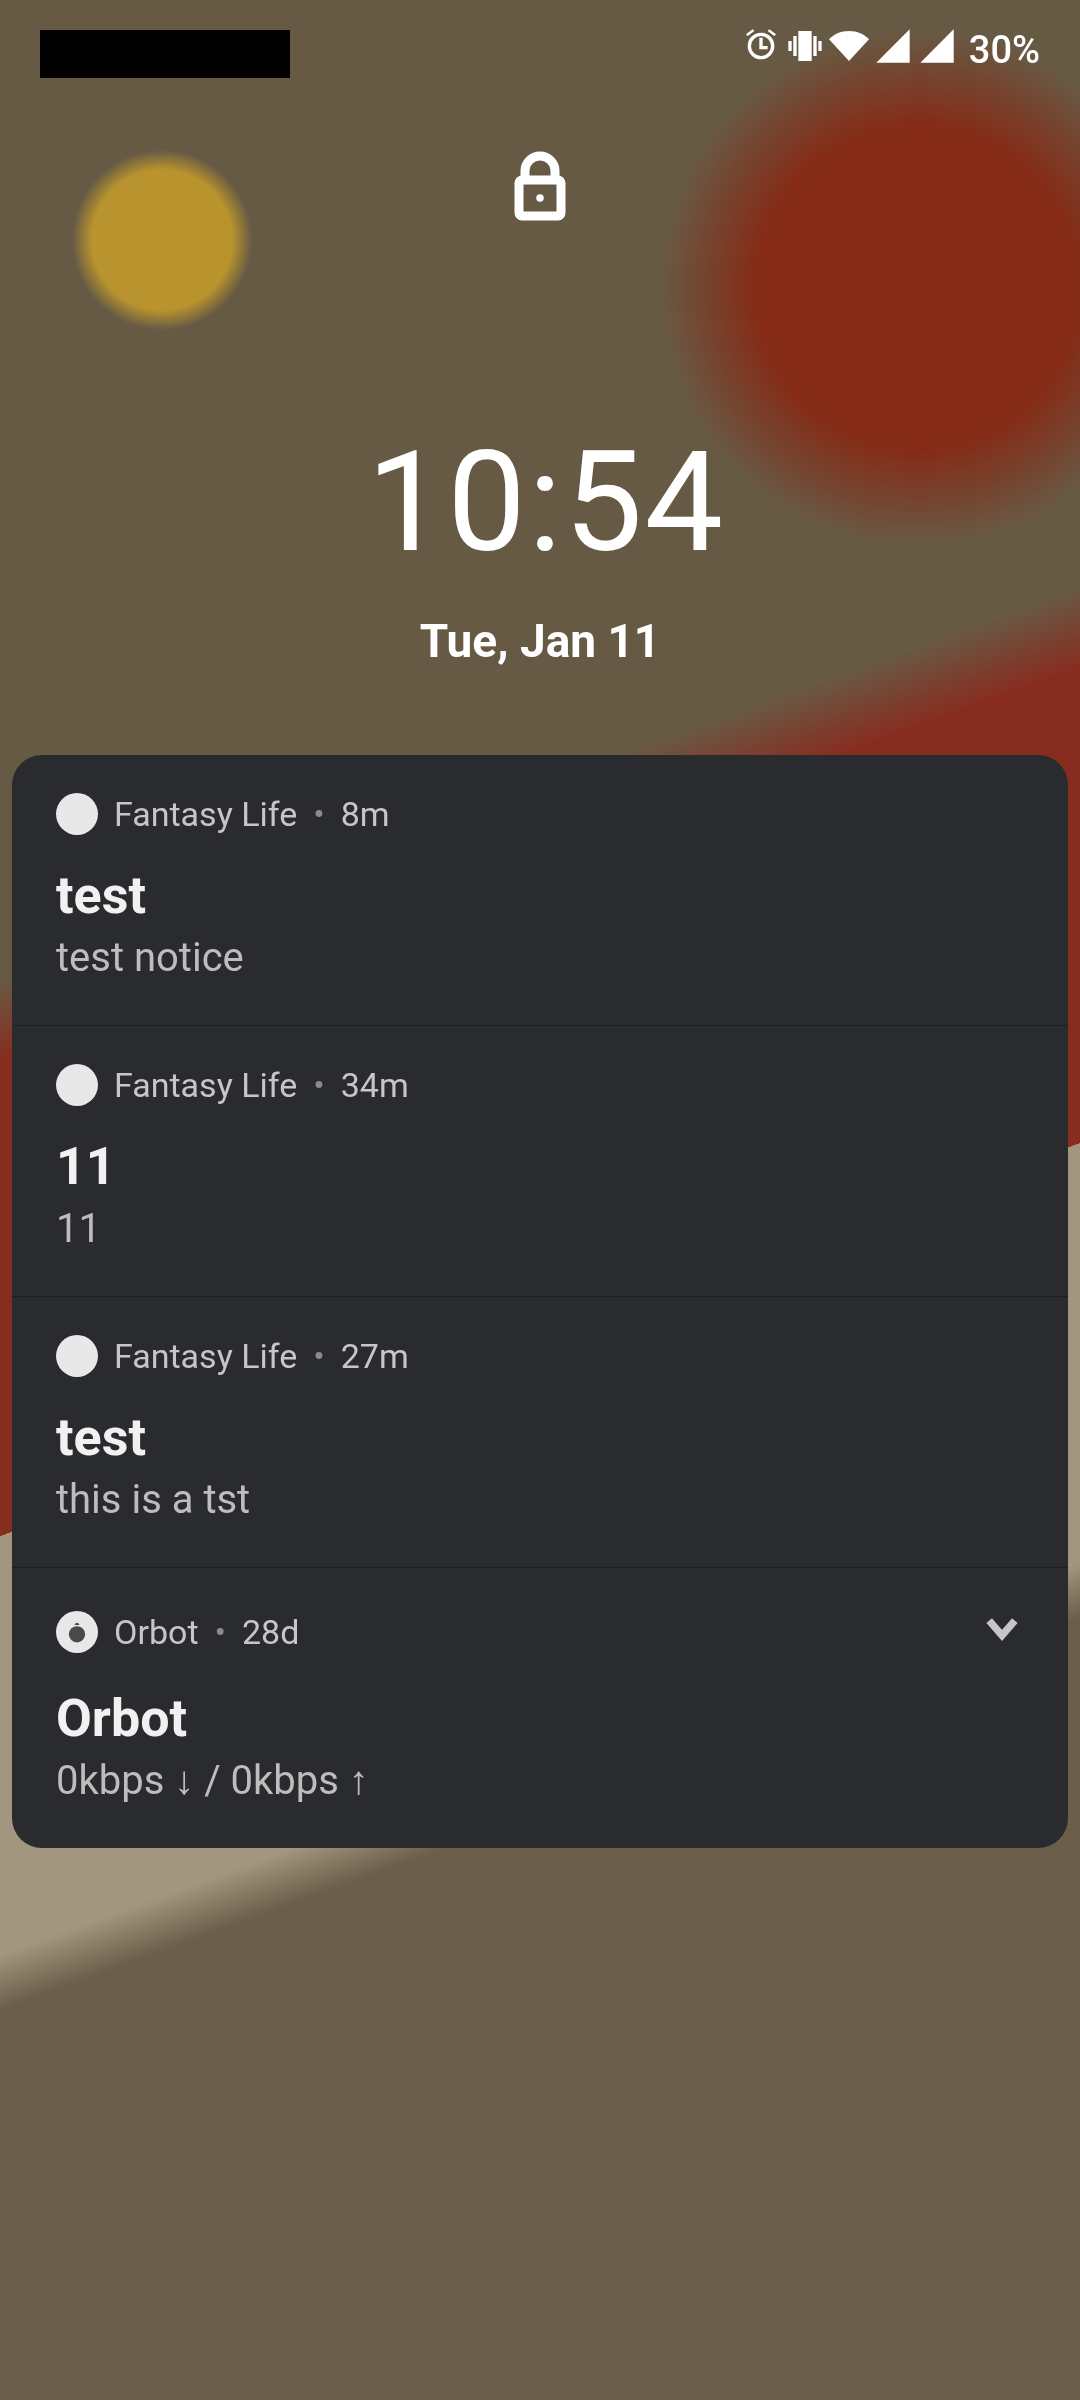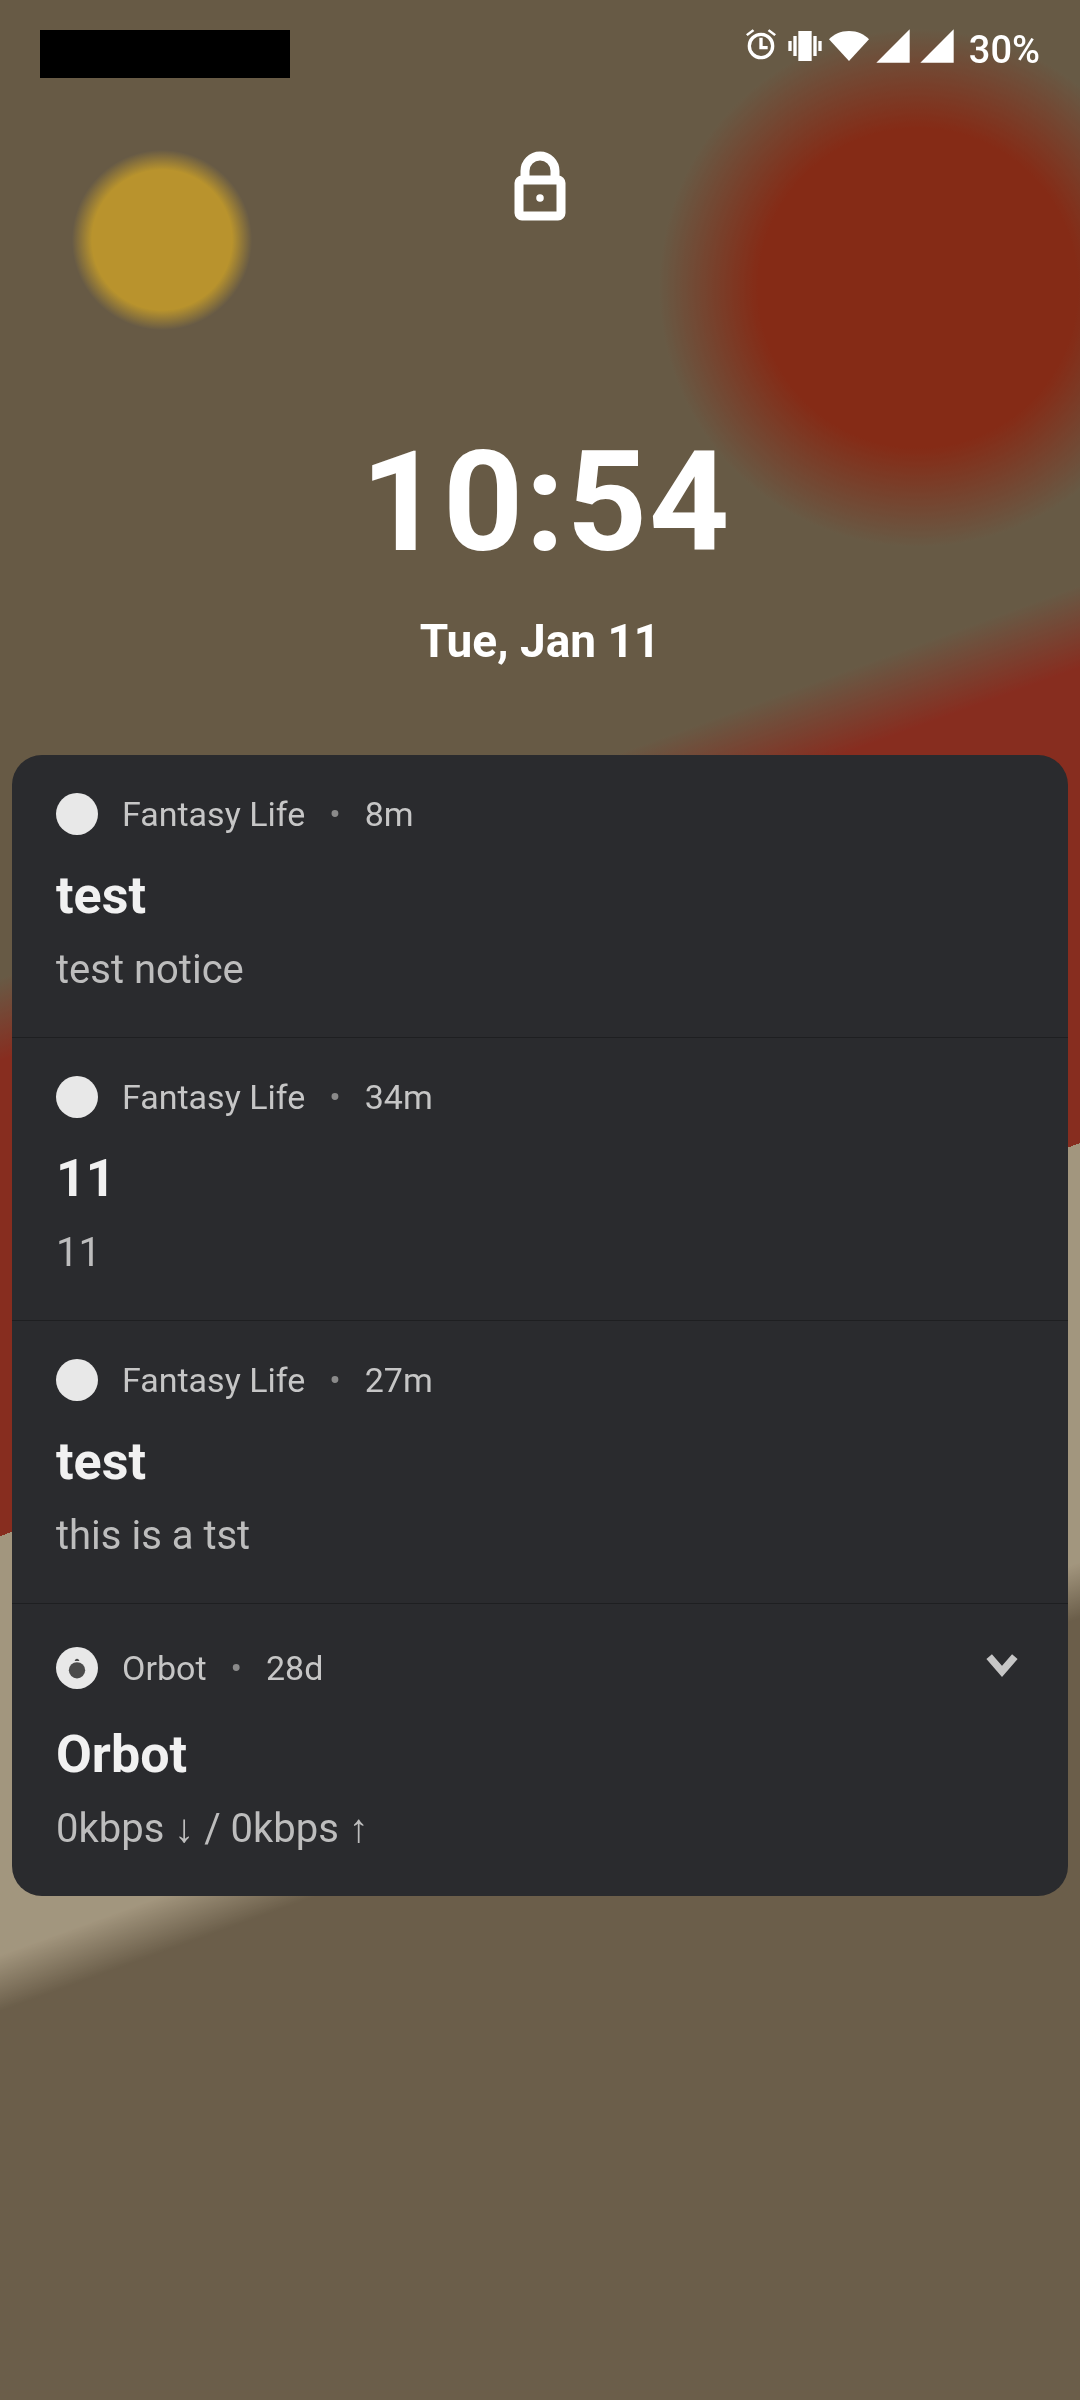--- a/index.html
+++ b/index.html
@@ -36,51 +36,51 @@
     display:flex; justify-content:center;
     z-index:5;
   }
   .lock-area svg { width:64px; height:72px; fill:none; stroke:#fff; stroke-width:6; }
 
   .clock {
     position:absolute; top:420px; left:0; right:0;
     text-align:center; color:#fff;
     z-index:5;
   }
-  .clock .time { font-size:140px; font-weight:700; letter-spacing:2px;margin-left:12px; }
+  .clock .time { font-size:140px; font-weight:400; letter-spacing:2px;margin-left:12px; }
   .clock .date { font-size:46px; margin-top:30px; font-weight:700; }
 
   .notif-stack {
     position:absolute; top:755px; left:12px; right:12px;
     background:#2a2b2e;
     border-radius:30px;
     overflow:hidden;
     z-index:5;
     color:#d9d9d9;
   }
   .notif {
     padding: 38px 44px 44px 44px;
     border-bottom:1px solid #1e1f21;
   }
   .notif:last-child { border-bottom:none; }
   .notif .hdr {
-    display:flex; align-items:center; gap:24px;
+    display:flex; align-items:center; gap:16px;
     font-size:34px; color:#c6c6c6;
   }
   .notif .app-icon {
     width:42px; height:42px; border-radius:50%; background:#e8e8e8; flex:0 0 42px;
     display:flex; align-items:center; justify-content:center;
   }
   .notif .app-icon svg { width:28px; height:28px; fill:#4a4a4a; }
   .notif .hdr .dot { color:#8a8a8a; }
   .notif .title {
     margin-top:30px; font-size:52px; color:#f1f1f1; font-weight:700;
   }
   .notif .body {
-    margin-top:20px; font-size:40px; color:#bdbdbd; font-weight:400;
+    margin-top:8px; font-size:40px; color:#bdbdbd; font-weight:400;
   }
   .notif .expand {
     margin-left:auto;
   }
   .notif .expand svg { width:44px; height:44px; stroke:#c6c6c6; fill:none; stroke-width:4; }
 </style>
 </head>
 <body>
 
 <div class="screen">

